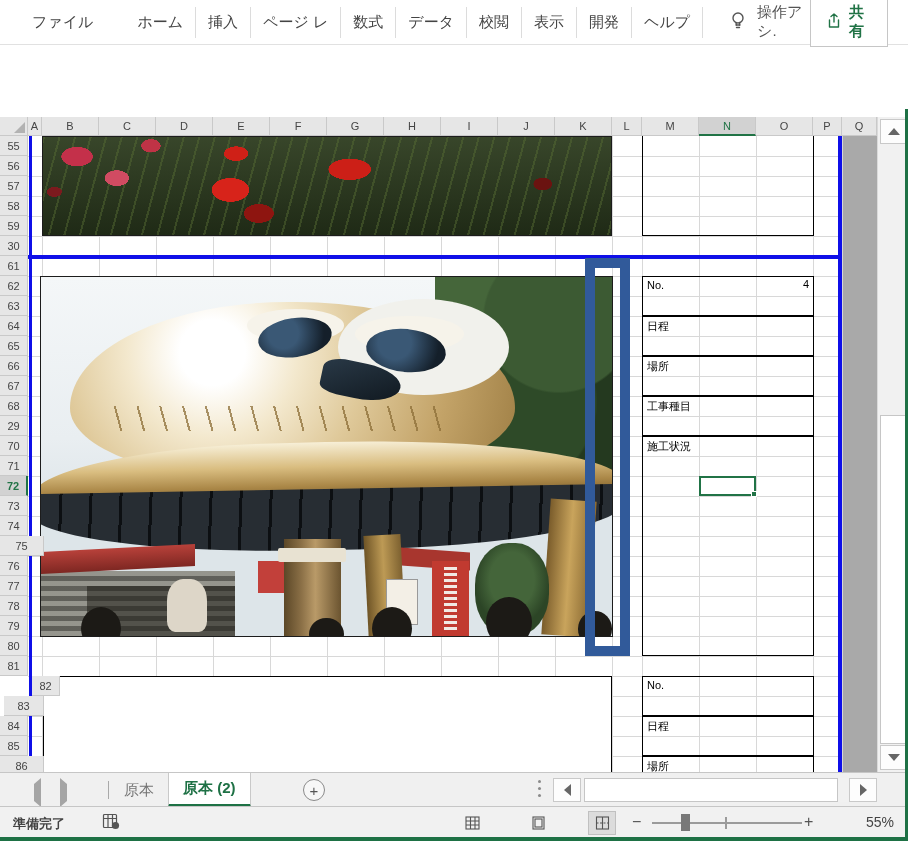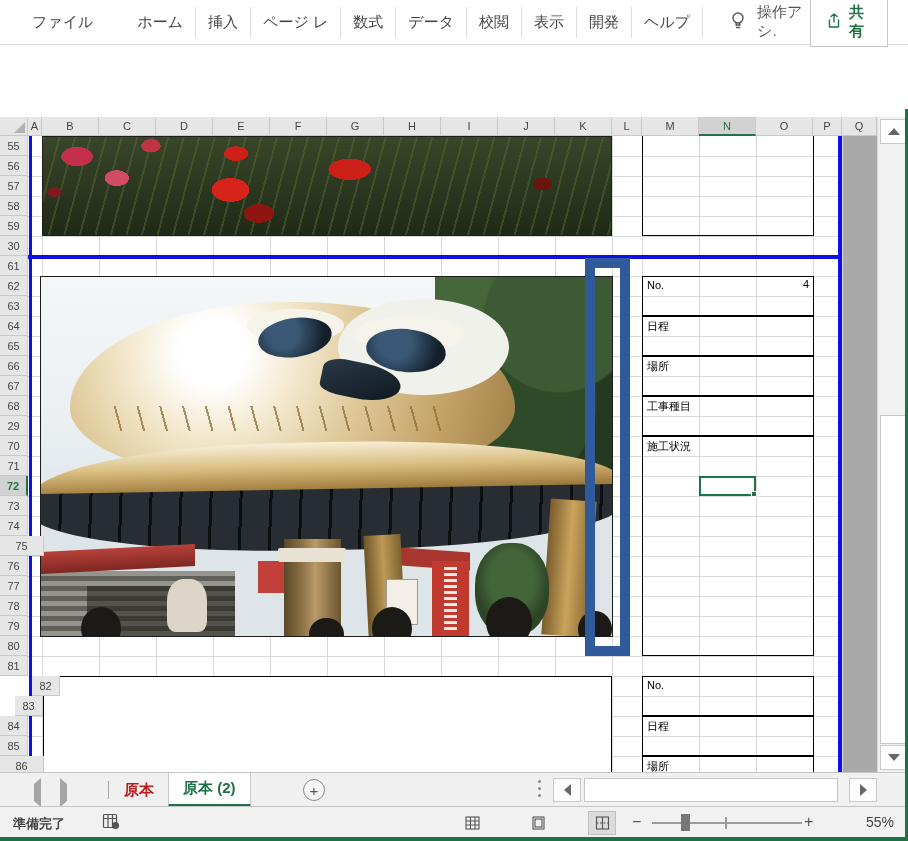--- a/index.html
+++ b/index.html
@@ -60,21 +60,21 @@
   .tri-up{width:0;height:0;border-left:6px solid transparent;border-right:6px solid transparent;border-bottom:7px solid #666;}
   .tri-dn{width:0;height:0;border-left:6px solid transparent;border-right:6px solid transparent;border-top:7px solid #666;}
   .tri-l{width:0;height:0;border-top:6px solid transparent;border-bottom:6px solid transparent;border-right:7px solid #666;}
   .tri-r{width:0;height:0;border-top:6px solid transparent;border-bottom:6px solid transparent;border-left:7px solid #666;}
   .tri-l.dim{border-right-color:#a5a5a5;} .tri-r.dim{border-left-color:#a5a5a5;}
   #vthumb{position:absolute;left:2px;top:298px;width:26px;height:329px;background:#fff;border:1px solid #c6c6c6;}
 
   
   #tabbar{position:absolute;left:0;top:772px;width:908px;height:34px;background:#f0f0f0;border-top:1px solid #c6c6c6;}
   .sheettab{position:absolute;top:0;height:34px;display:flex;align-items:center;justify-content:center;
-            font-size:15px;color:#b91c1c;padding:0 14px;font-weight:bold;}
+            font-size:15px;color:#737373;padding:0 14px;}
   .sheettab.active{background:#fff;color:#1e7145;font-weight:bold;border-left:1px solid #c9c9c9;
                    border-right:1px solid #c9c9c9;border-bottom:3px solid #1e7145;}
   #addsheet{position:absolute;left:303px;top:6px;width:22px;height:22px;border:1px solid #8a8a8a;border-radius:50%;
             display:flex;align-items:center;justify-content:center;font-size:15px;color:#555;background:#f7f7f7;}
   #htrack{position:absolute;left:581px;top:5px;width:296px;height:24px;background:#f1f1f1;}
   #hthumb{position:absolute;left:584px;top:5px;width:254px;height:24px;background:#fff;border:1px solid #c6c6c6;}
 
   
   #statusbar{position:absolute;left:0;top:806px;width:908px;height:31px;background:#f1f1f1;
              border-top:1px solid #c6c6c6;font-size:13px;}
@@ -358,21 +358,21 @@
         <div class="row-h" style="left: 0px; top: 379px; width: 28px; height: 20px;">73</div>
         <div class="row-h" style="left: 0px; top: 399px; width: 28px; height: 20px;">74</div>
         <div class="row-h" style="left: 0px; top: 419px; width: 44px; height: 20px;">75</div>
         <div class="row-h" style="left: 0px; top: 439px; width: 28px; height: 20px;">76</div>
         <div class="row-h" style="left: 0px; top: 459px; width: 28px; height: 20px;">77</div>
         <div class="row-h" style="left: 0px; top: 479px; width: 28px; height: 20px;">78</div>
         <div class="row-h" style="left: 0px; top: 499px; width: 28px; height: 20px;">79</div>
         <div class="row-h" style="left: 0px; top: 519px; width: 28px; height: 20px;">80</div>
         <div class="row-h" style="left: 0px; top: 539px; width: 28px; height: 20px;">81</div>
         <div class="row-h" style="left: 0px; top: 559px; width: 28px; height: 20px; margin-left: 32px;">82</div>
-        <div class="row-h" style="left: 15px; top: 579px; width: 28px; height: 20px; text-align: right;">83</div>
+        <div class="row-h" style="left: 4px; top: 579px; width: 40px; height: 20px; text-align: right;">83</div>
         <div class="row-h" style="left: 0px; top: 599px; width: 28px; height: 20px;">84</div>
         <div class="row-h" style="left: 0px; top: 619px; width: 28px; height: 20px;">85</div>
         <div class="row-h" style="left: 0px; top: 639px; width: 44px; height: 20px;">86</div>
       </div>
     <div id="corner"></div>
 
     <div id="vscroll">
       <div class="sbtn" style="left:2px;top:2px;width:27px;height:25px;">
         <span class="tri-up"></span>
       </div>

